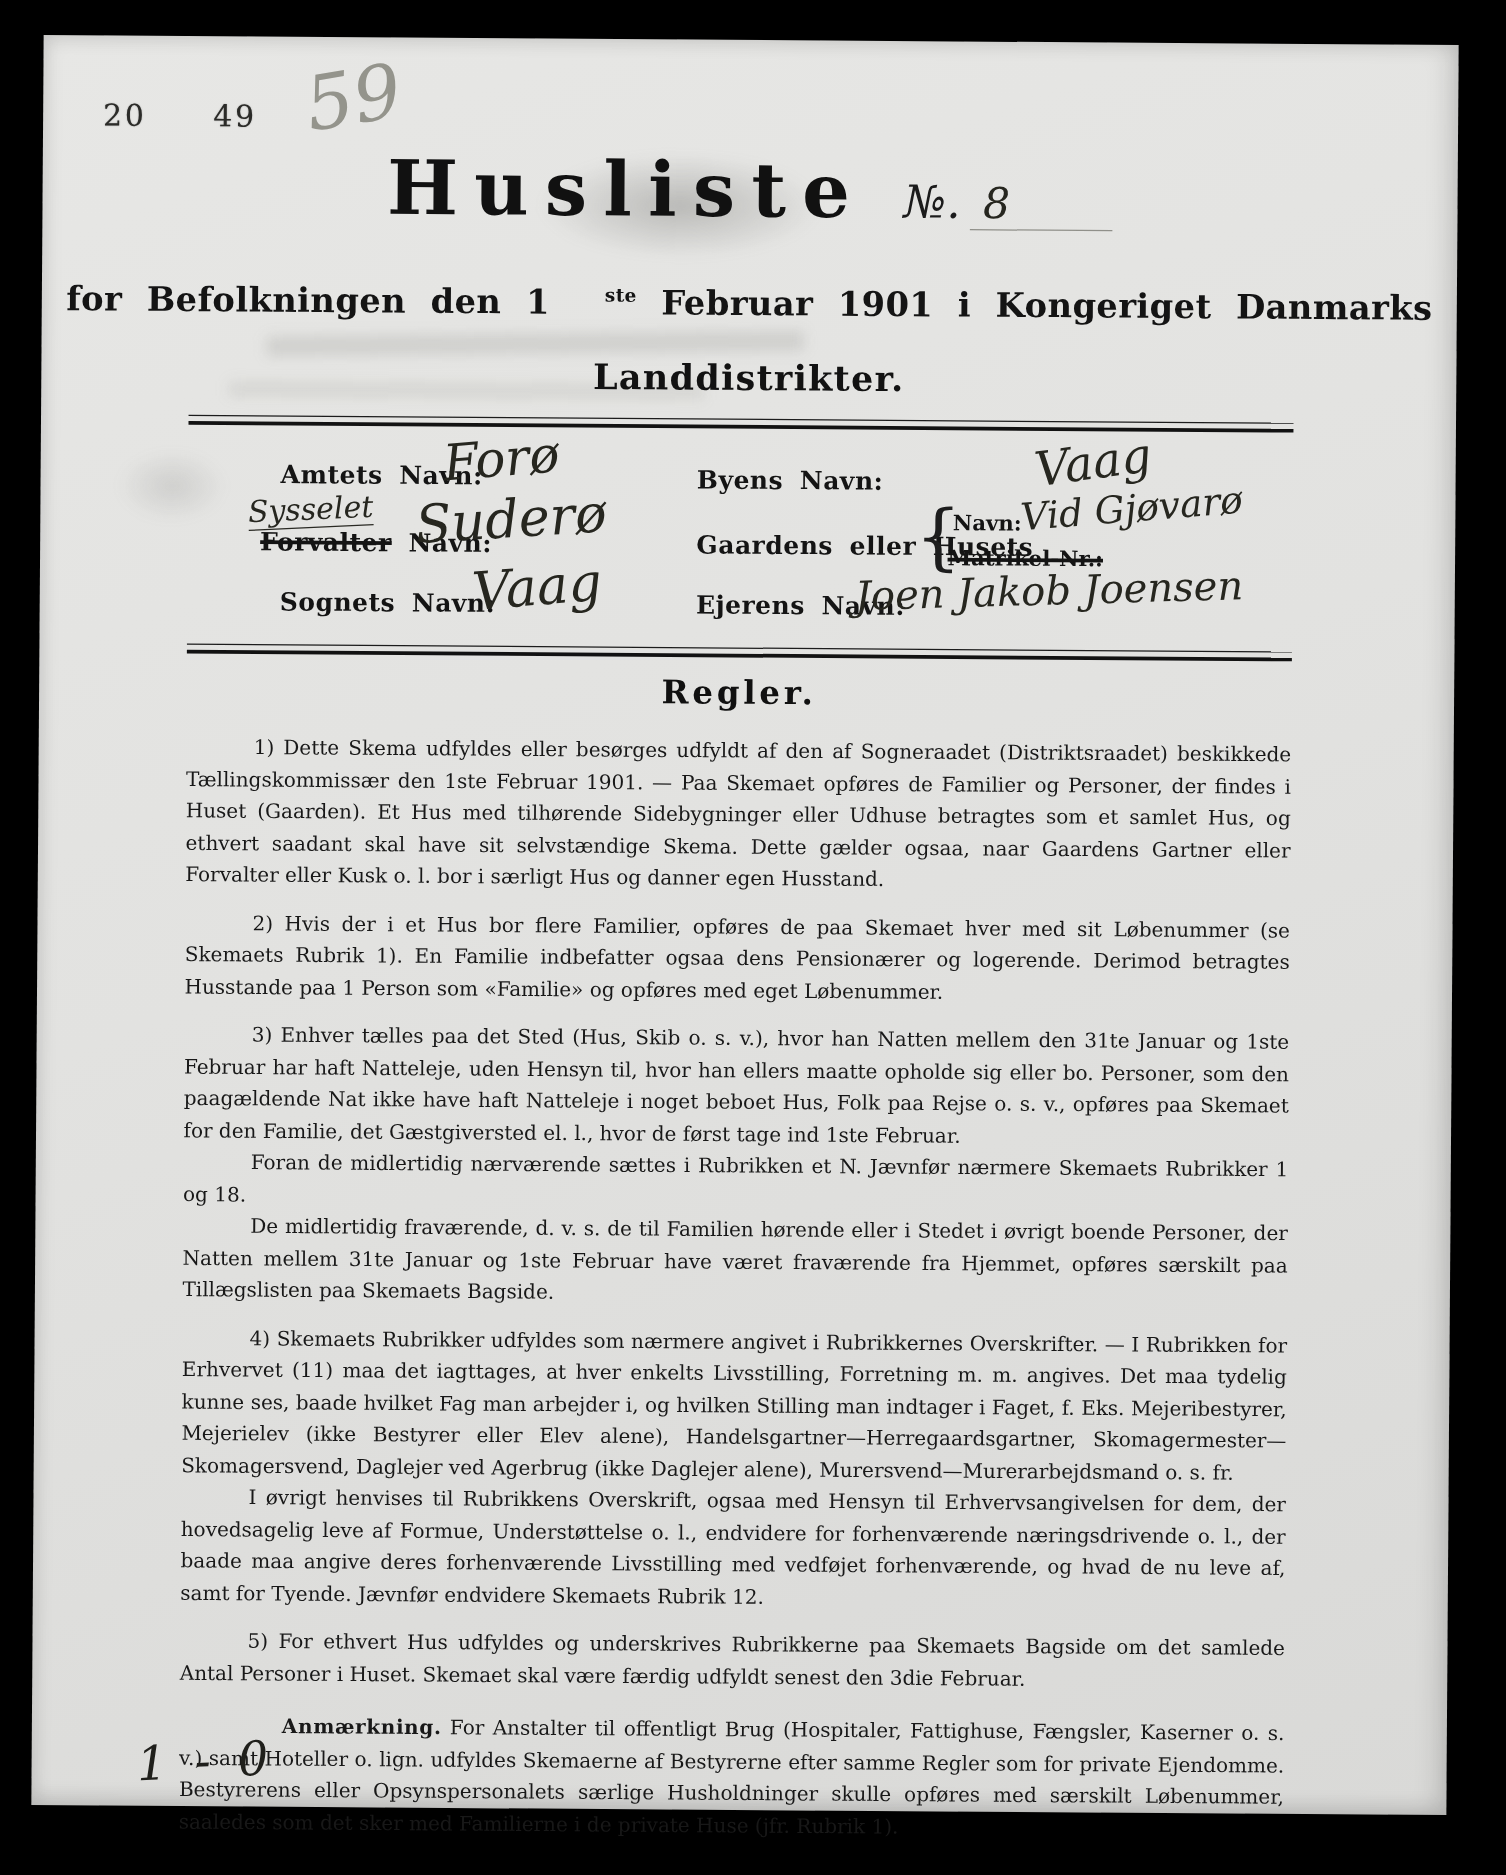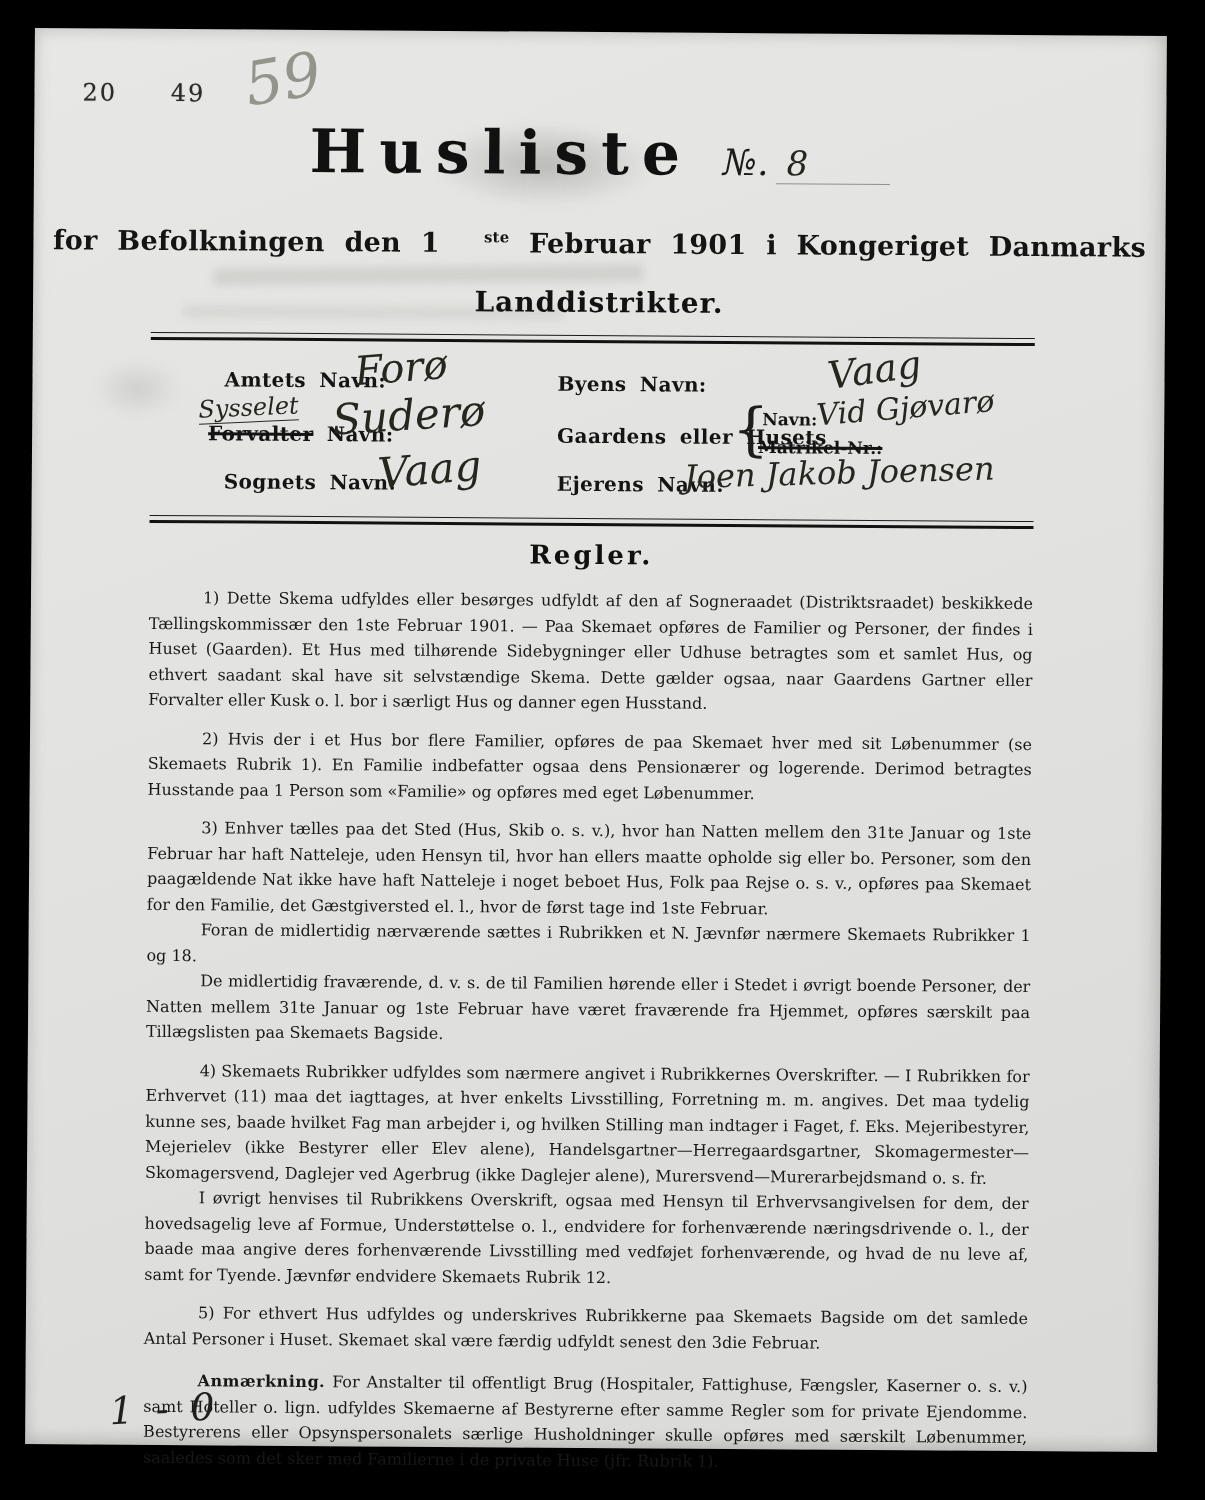--- a/index.html
+++ b/index.html
@@ -74,21 +74,21 @@
   .val-gnavn { left:784px; top:356px; font-size:30px; transform:rotate(-5deg); }
   .lbl-matr  { left:726px; top:404px; }
   .lbl-ejer  { left:525px; top:440px; }
   .val-ejer  { left:652px; top:420px; font-size:32px; transform:rotate(-2deg); }
 
   .rules { left:118px; top:508px; width:884px; }
   .rules-heading { text-align:center; font-size:26px; font-weight:bold; letter-spacing:3px; margin:0 0 18px 0; color:#101010; }
   .rules p { margin:0; font-size:16px; line-height:25.5px; text-align:justify; text-indent:54px; color:#181818; }
   .rules p.gap { margin-top:13px; }
   .rules p.gap-lg { margin-top:17px; }
-  .rules b { letter-spacing:0.5px; }
+  .rules b { letter-spacing:0.5px;margin-left:28px; }
 
   .divider { margin-top:26px; display:flex; justify-content:center; align-items:center; gap:7px; }
   .divider .orn { font-family:"DejaVu Sans", sans-serif; font-size:13px; letter-spacing:3px; color:#101010; }
 
   .bottom-note { left:84px; top:1358px; font-size:38px; color:#1f1f1b; transform:rotate(-3deg); word-spacing:10px; }
 </style>
 </head>
 <body>
 
 <div class="paper">

